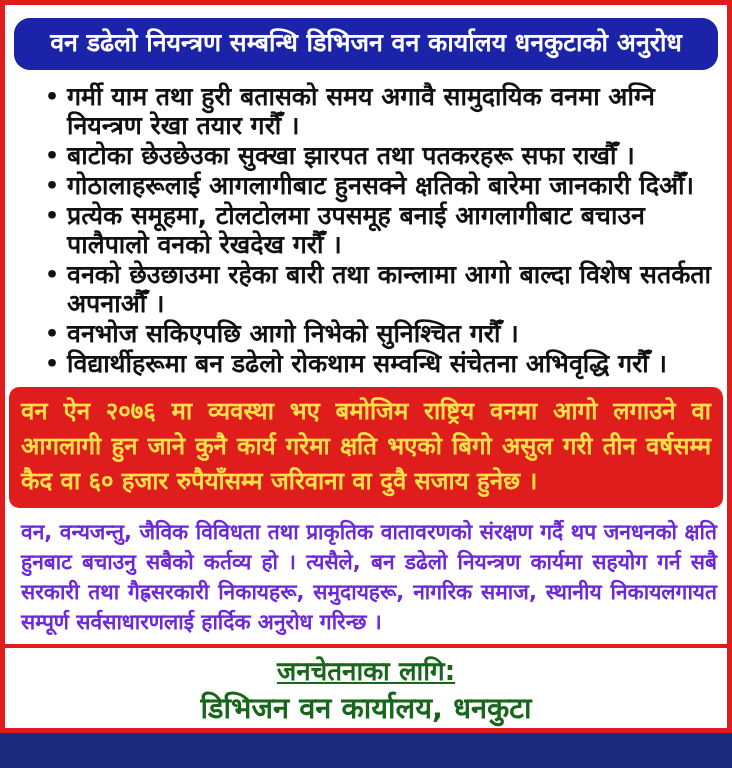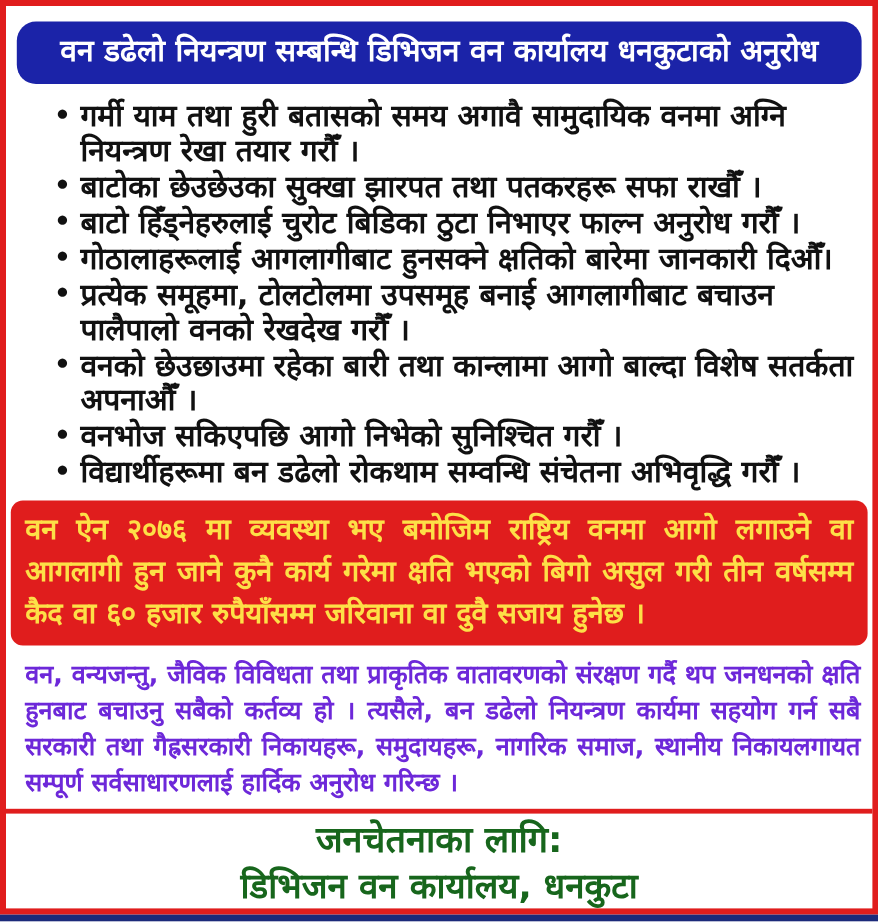--- a/index.html
+++ b/index.html
@@ -88,22 +88,23 @@
     width: 100%;
   }
   .footer {
     flex: 1;
     text-align: center;
     color: #17661c;
     font-weight: bold;
     padding-top: 6px;
   }
   .footer-line1 {
-    font-size: 30px;
+    font-size: 26px;
     line-height: 34px;
+    text-decoration: underline;
   }
   .footer-line2 {
     font-size: 29px;
     line-height: 40px;
   }
   .bottom-strip {
     flex: 1;
     background: #1b2a7a;
   }
 </style>
@@ -111,21 +112,20 @@
 <body>
 
 <div class="page">
   <div class="poster">
 
     <div class="title-banner">वन डढेलो नियन्त्रण सम्बन्धि डिभिजन वन कार्यालय धनकुटाको अनुरोध</div>
 
     <ul class="bullets">
       <li>गर्मी याम तथा हुरी बतासको समय अगावै सामुदायिक वनमा अग्नि नियन्त्रण रेखा तयार गरौँ ।</li>
       <li>बाटोका छेउछेउका सुक्खा झारपत तथा पतकरहरू सफा राखौँ ।</li>
-      <li>बाटो हिँड्नेहरुलाई चुरोट बिडिका ठुटा निभाएर फाल्न अनुरोध गरौँ ।</li>
       <li>गोठालाहरूलाई आगलागीबाट हुनसक्ने क्षतिको बारेमा जानकारी दिऔँ।</li>
       <li>प्रत्येक समूहमा, टोलटोलमा उपसमूह बनाई आगलागीबाट बचाउन पालैपालो वनको रेखदेख गरौँ ।</li>
       <li>वनको छेउछाउमा रहेका बारी तथा कान्लामा आगो बाल्दा विशेष सतर्कता अपनाऔँ ।</li>
       <li>वनभोज सकिएपछि आगो निभेको सुनिश्चित गरौँ ।</li>
       <li>विद्यार्थीहरूमा बन डढेलो रोकथाम सम्वन्धि संचेतना अभिवृद्धि गरौँ ।</li>
     </ul>
 
     <div class="warning-box">वन ऐन २०७६ मा व्यवस्था भए बमोजिम राष्ट्रिय वनमा आगो लगाउने वा आगलागी हुन जाने कुनै कार्य गरेमा क्षति भएको बिगो असुल गरी तीन वर्षसम्म कैद वा ६० हजार रुपैयाँसम्म जरिवाना वा दुवै सजाय हुनेछ ।</div>
 
     <div class="appeal">वन, वन्यजन्तु, जैविक विविधता तथा प्राकृतिक वातावरणको संरक्षण गर्दै थप जनधनको क्षति हुनबाट बचाउनु सबैको कर्तव्य हो । त्यसैले, बन डढेलो नियन्त्रण कार्यमा सहयोग गर्न सबै सरकारी तथा गैह्रसरकारी निकायहरू, समुदायहरू, नागरिक समाज, स्थानीय निकायलगायत सम्पूर्ण सर्वसाधारणलाई हार्दिक अनुरोध गरिन्छ ।</div>

